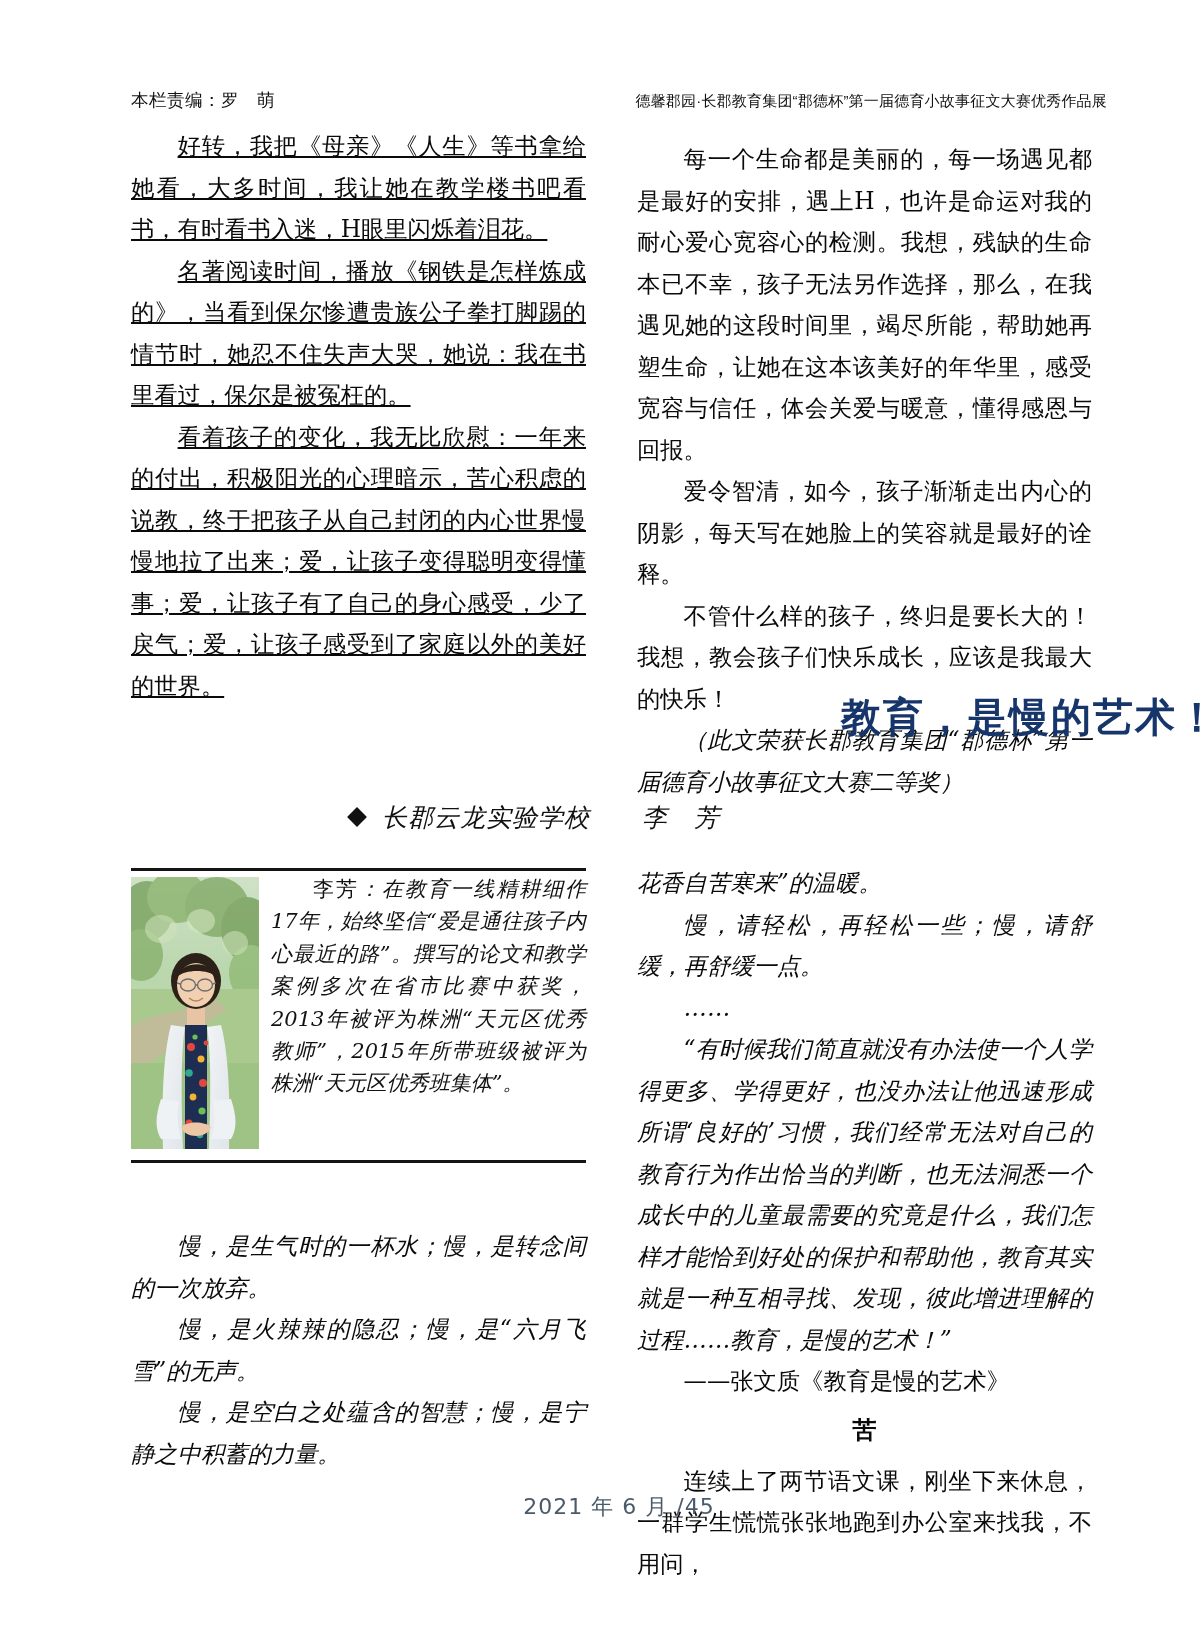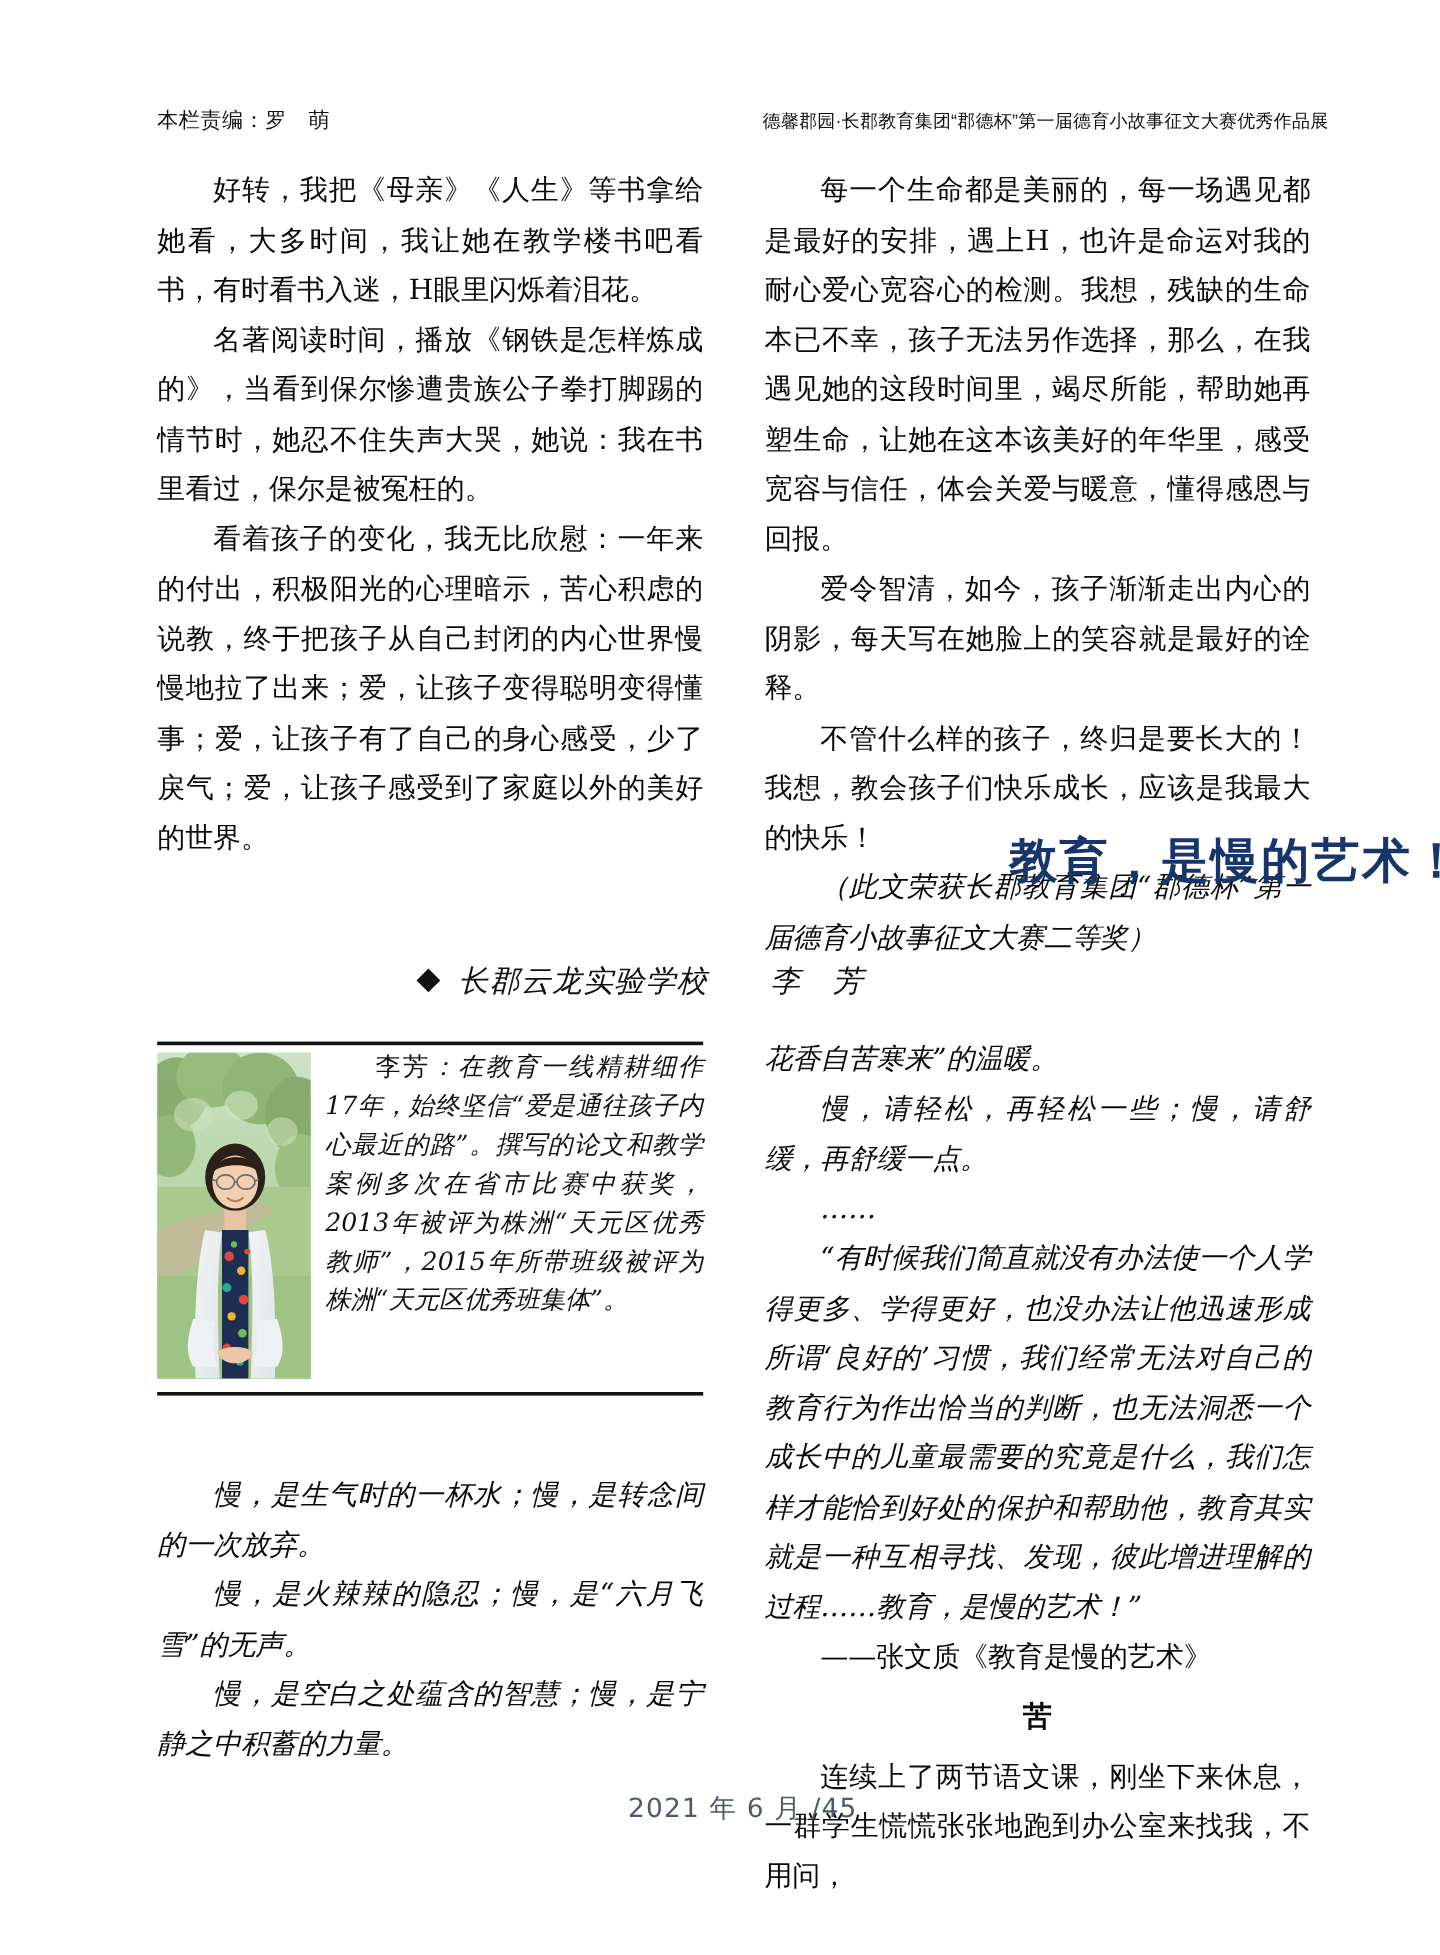--- a/index.html
+++ b/index.html
@@ -132,21 +132,21 @@
 </head>
 <body>
 
 <div class="page">
 
   <div class="runhead">
     <span class="runhead-left">本栏责编：罗　萌</span>
     <span class="runhead-right">德馨郡园·长郡教育集团“郡德杯”第一届德育小故事征文大赛优秀作品展</span>
   </div>
 
-  <div class="col col-left" style="top:138px;">
+  <div class="col col-left" style="top:125px;text-decoration:underline;">
     <p class="body">好转，我把《母亲》《人生》等书拿给她看，大多时间，我让她在教学楼书吧看书，有时看书入迷，H眼里闪烁着泪花。</p>
     <p class="body">名著阅读时间，播放《钢铁是怎样炼成的》，当看到保尔惨遭贵族公子拳打脚踢的情节时，她忍不住失声大哭，她说：我在书里看过，保尔是被冤枉的。</p>
     <p class="body">看着孩子的变化，我无比欣慰：一年来的付出，积极阳光的心理暗示，苦心积虑的说教，终于把孩子从自己封闭的内心世界慢慢地拉了出来；爱，让孩子变得聪明变得懂事；爱，让孩子有了自己的身心感受，少了戾气；爱，让孩子感受到了家庭以外的美好的世界。</p>
   </div>
 
   <div class="col col-right" style="top:138px;">
     <p class="body">每一个生命都是美丽的，每一场遇见都是最好的安排，遇上H，也许是命运对我的耐心爱心宽容心的检测。我想，残缺的生命本已不幸，孩子无法另作选择，那么，在我遇见她的这段时间里，竭尽所能，帮助她再塑生命，让她在这本该美好的年华里，感受宽容与信任，体会关爱与暖意，懂得感恩与回报。</p>
     <p class="body">爱令智清，如今，孩子渐渐走出内心的阴影，每天写在她脸上的笑容就是最好的诠释。</p>
     <p class="body">不管什么样的孩子，终归是要长大的！我想，教会孩子们快乐成长，应该是我最大的快乐！</p>
     <p class="body kai">（此文荣获长郡教育集团“郡德杯”第一届德育小故事征文大赛二等奖）</p>

